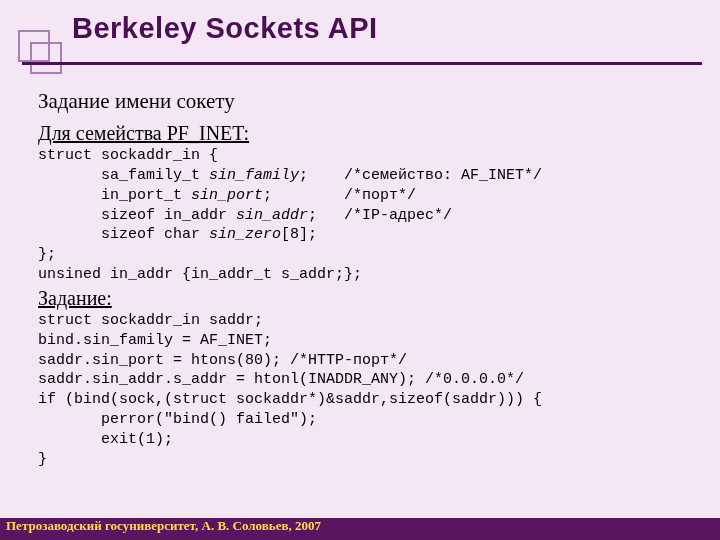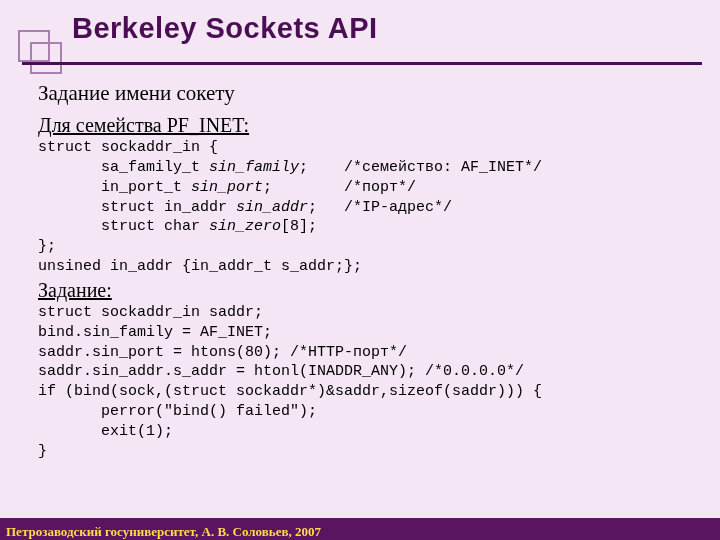--- a/index.html
+++ b/index.html
@@ -47,21 +47,21 @@
     position: absolute;
     left: 22px;
     top: 62px;
     width: 680px;
     height: 3px;
     background: #4b0e55;
   }
   .content {
     position: absolute;
     left: 38px;
-    top: 80px;
+    top: 88px;
     width: 660px;
     font-size: 14.5px;
     line-height: 1.32;
     color: #000;
   }
   .subtitle {
     font-family: "Times New Roman", Times, serif;
     font-size: 21px;
     color: #000;
     margin-bottom: 4px;
@@ -84,21 +84,21 @@
     bottom: 0;
     width: 720px;
     height: 22px;
     background: #5a1560;
     color: #fedb4d;
     font-family: "Times New Roman", Times, serif;
     font-size: 13px;
     font-weight: bold;
     display: flex;
     justify-content: space-between;
-    align-items: flex-end;
+    align-items: flex-start;
     padding: 0 6px;
     box-sizing: border-box;
   }
 </style>
 </head>
 <body>
 
 <div class="slide">
 
   <div class="title-area">
@@ -109,22 +109,22 @@
     <div class="title">Berkeley Sockets API</div>
     <div class="title-underline"></div>
   </div>
 
   <div class="content">
     <div class="subtitle">Задание имени сокету</div>
     <span class="label">Для семейства PF_INET:</span>
     <div class="code"><span>struct sockaddr_in {</span>
 <span>       sa_family_t </span><i>sin_family</i><span>;    /*семейство: AF_INET*/</span>
 <span>       in_port_t </span><i>sin_port</i><span>;        /*порт*/</span>
-<span>       struct in_addr </span><i>sin_addr</i><span>;   /*IP-адрес*/</span>
-<span>       struct char </span><i>sin_zero</i><span>[8];</span>
+<span>       sizeof in_addr </span><i>sin_addr</i><span>;   /*IP-адрес*/</span>
+<span>       sizeof char </span><i>sin_zero</i><span>[8];</span>
 <span>};</span>
 <span>unsined in_addr {in_addr_t s_addr;};</span></div>
     <span class="label">Задание:</span>
     <div class="code"><span>struct sockaddr_in saddr;</span>
 <span>bind.sin_family = AF_INET;</span>
 <span>saddr.sin_port = htons(80); /*HTTP-порт*/</span>
 <span>saddr.sin_addr.s_addr = htonl(INADDR_ANY); /*0.0.0.0*/</span>
 <span>if (bind(sock,(struct sockaddr*)&amp;saddr,sizeof(saddr))) {</span>
 <span>       perror("bind() failed");</span>
 <span>       exit(1);</span>

